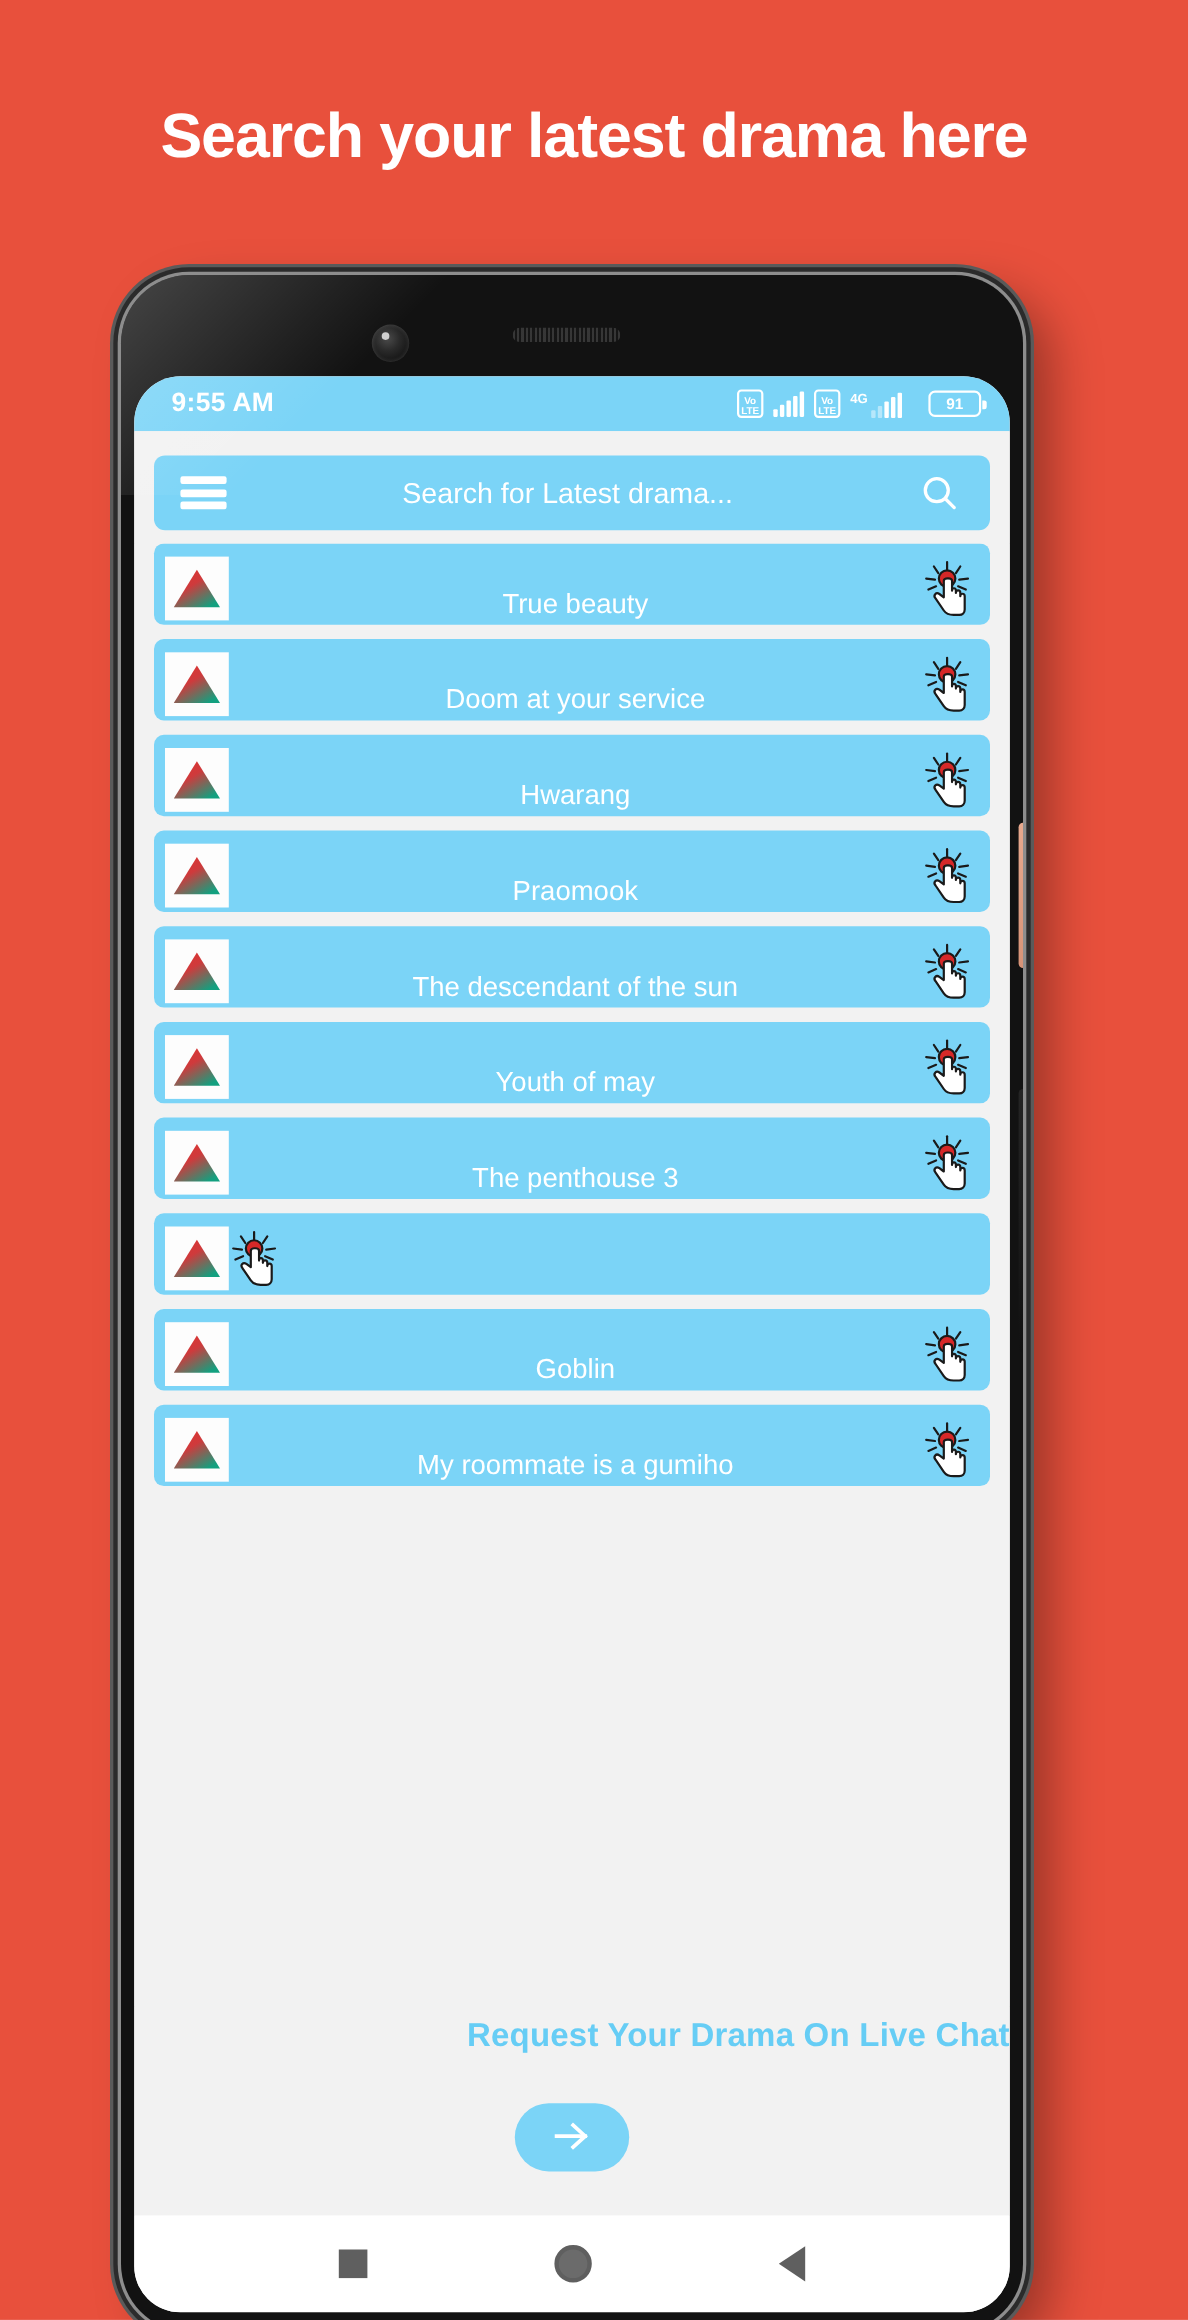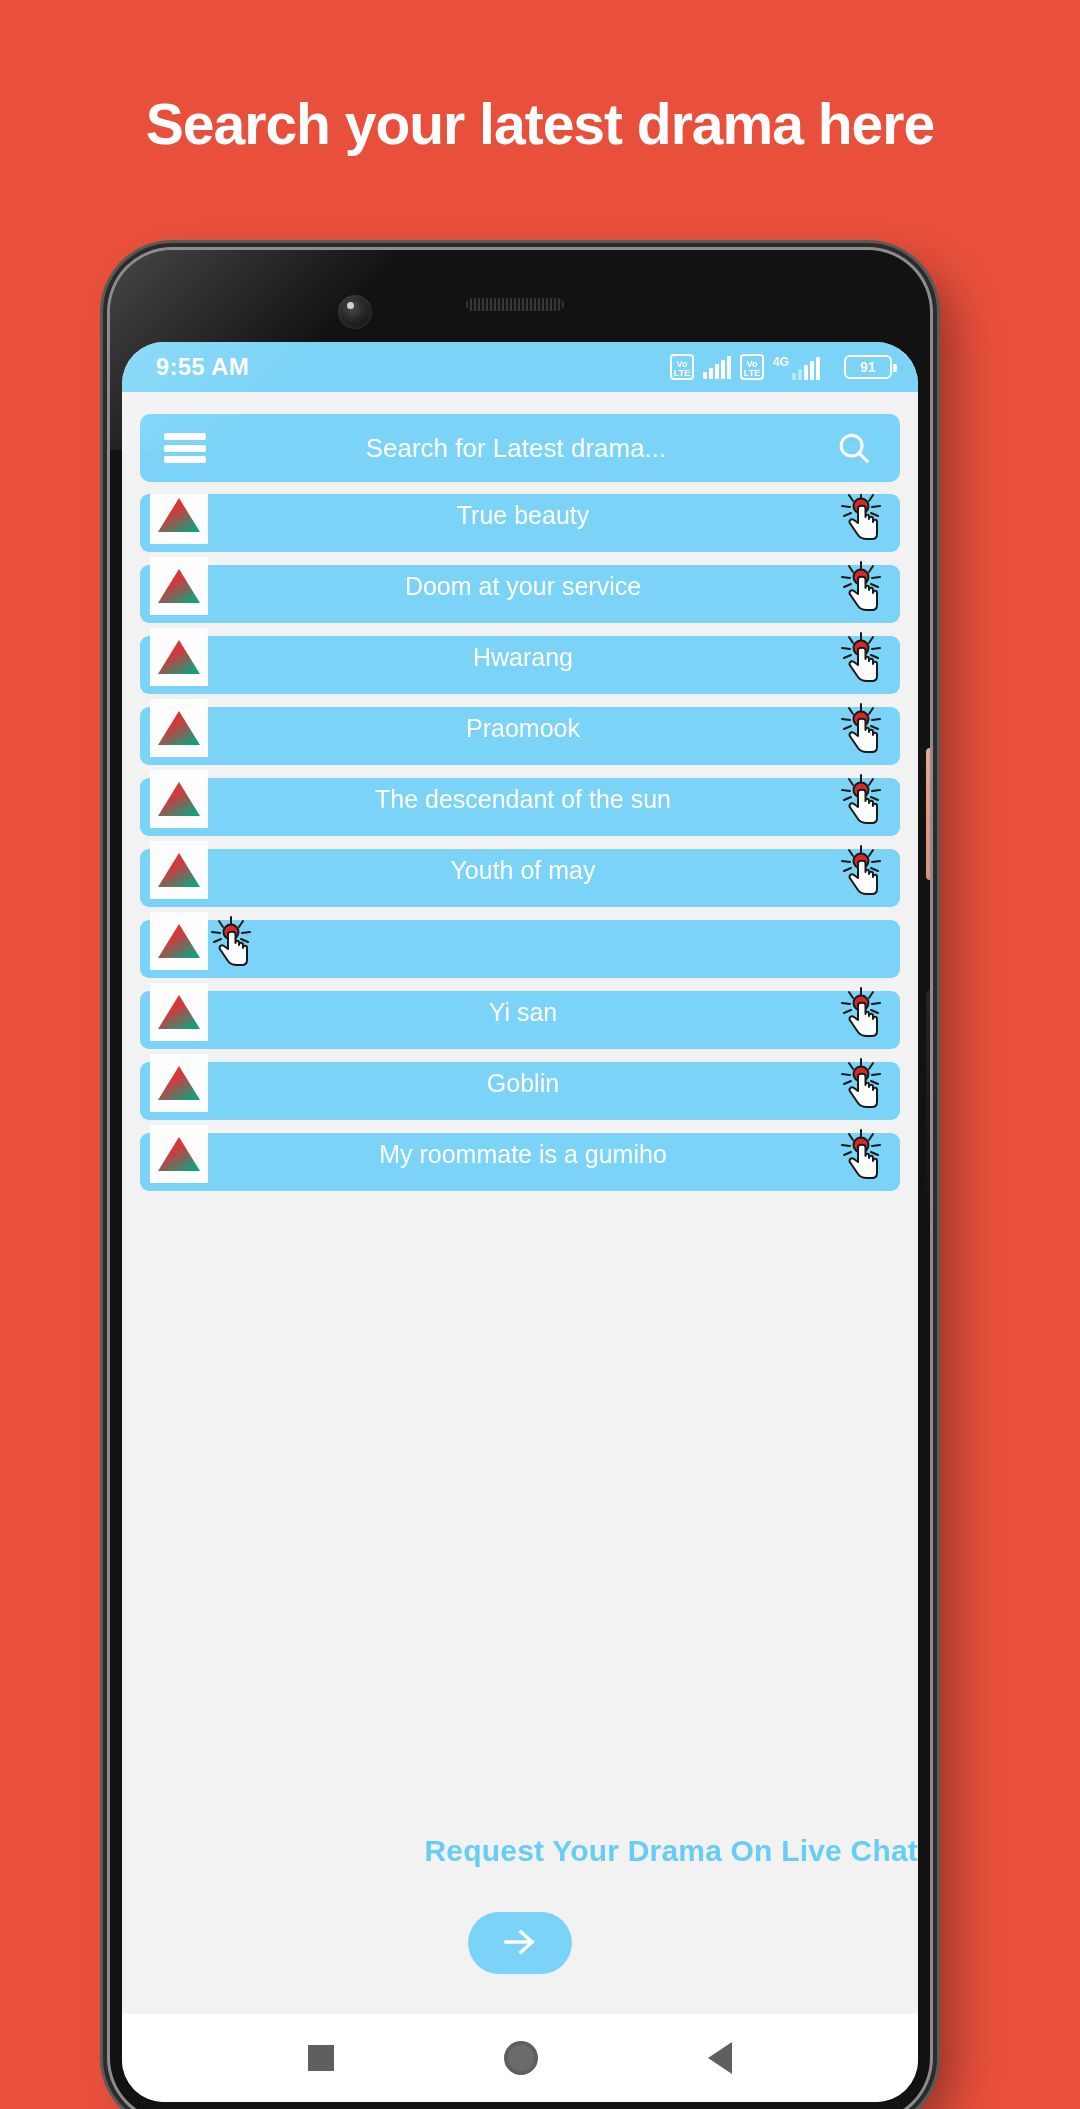--- a/index.html
+++ b/index.html
@@ -212,27 +212,27 @@
   }
 
   
   .drama-list {
     flex: 1;
     overflow: hidden;
     padding: 0 18px;
     background: #f2f2f2;
   }
   .drama-row {
-    height: 58px;
+    height: 74px;
     margin-bottom: 13px;
     background: #7bd4f7;
     border-radius: 9px;
     display: flex;
-    align-items: center;
-    padding: 0 16px 16px 10px;
+    align-items: flex-end;
+    padding: 0 16px 4px 10px;
   }
   .thumb {
     flex: 0 0 auto;
     width: 58px;
     height: 58px;
     background: #fdfdfd;
     display: flex;
     align-items: center;
     justify-content: center;
   }
@@ -584,20 +584,21 @@
               <defs>
                 <linearGradient id="tg6" x1="0" y1="0" x2="0.75" y2="1">
                   <stop offset="0%" stop-color="#e0342f"></stop>
                   <stop offset="45%" stop-color="#cf3a3c"></stop>
                   <stop offset="100%" stop-color="#13a07f"></stop>
                 </linearGradient>
               </defs>
               <polygon points="23,3 44,37 2,37" fill="url(#tg6)"></polygon>
             </svg>
           </div>
+          <div class="drama-title">The penthouse 3</div>
           <div class="tap-icon">
             <svg width="44" height="52" viewBox="0 0 44 52">
               <g stroke="#1a1a1a" stroke-width="2" stroke-linecap="round">
                 <line x1="22" y1="2" x2="22" y2="9"></line>
                 <line x1="10" y1="6" x2="14" y2="12"></line>
                 <line x1="34" y1="6" x2="30" y2="12"></line>
                 <line x1="3" y1="17" x2="11" y2="18"></line>
                 <line x1="41" y1="17" x2="33" y2="18"></line>
                 <line x1="5" y1="27" x2="12" y2="24"></line>
                 <line x1="39" y1="27" x2="32" y2="24"></line>
@@ -613,21 +614,20 @@
               <defs>
                 <linearGradient id="tg7" x1="0" y1="0" x2="0.75" y2="1">
                   <stop offset="0%" stop-color="#e0342f"></stop>
                   <stop offset="45%" stop-color="#cf3a3c"></stop>
                   <stop offset="100%" stop-color="#13a07f"></stop>
                 </linearGradient>
               </defs>
               <polygon points="23,3 44,37 2,37" fill="url(#tg7)"></polygon>
             </svg>
           </div>
-          <div class="drama-title">Yi san</div>
           <div class="tap-icon">
             <svg width="44" height="52" viewBox="0 0 44 52">
               <g stroke="#1a1a1a" stroke-width="2" stroke-linecap="round">
                 <line x1="22" y1="2" x2="22" y2="9"></line>
                 <line x1="10" y1="6" x2="14" y2="12"></line>
                 <line x1="34" y1="6" x2="30" y2="12"></line>
                 <line x1="3" y1="17" x2="11" y2="18"></line>
                 <line x1="41" y1="17" x2="33" y2="18"></line>
                 <line x1="5" y1="27" x2="12" y2="24"></line>
                 <line x1="39" y1="27" x2="32" y2="24"></line>

